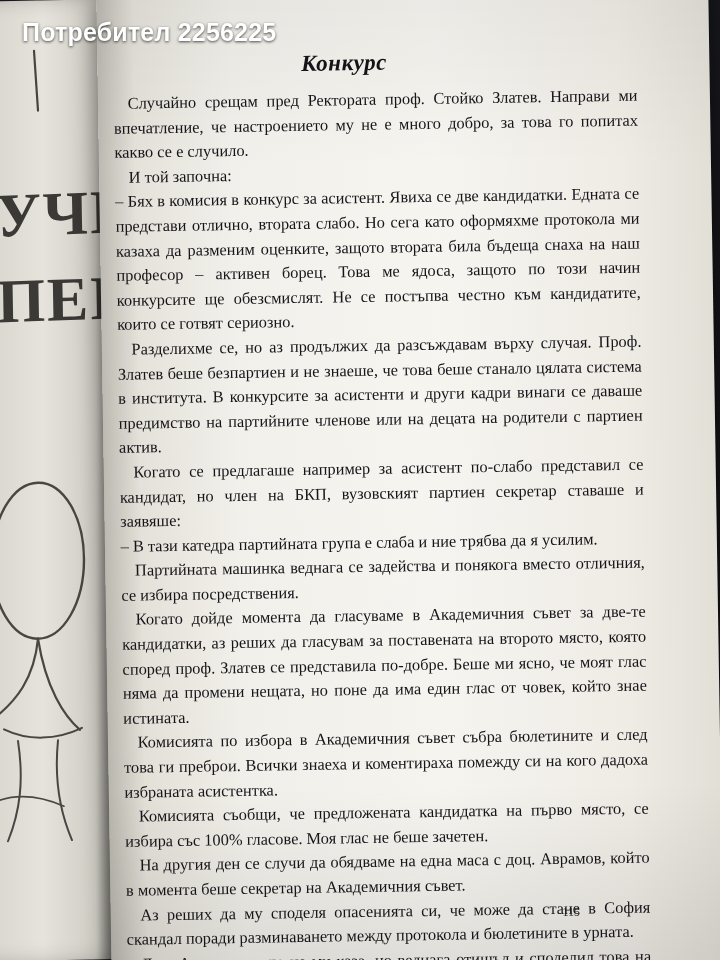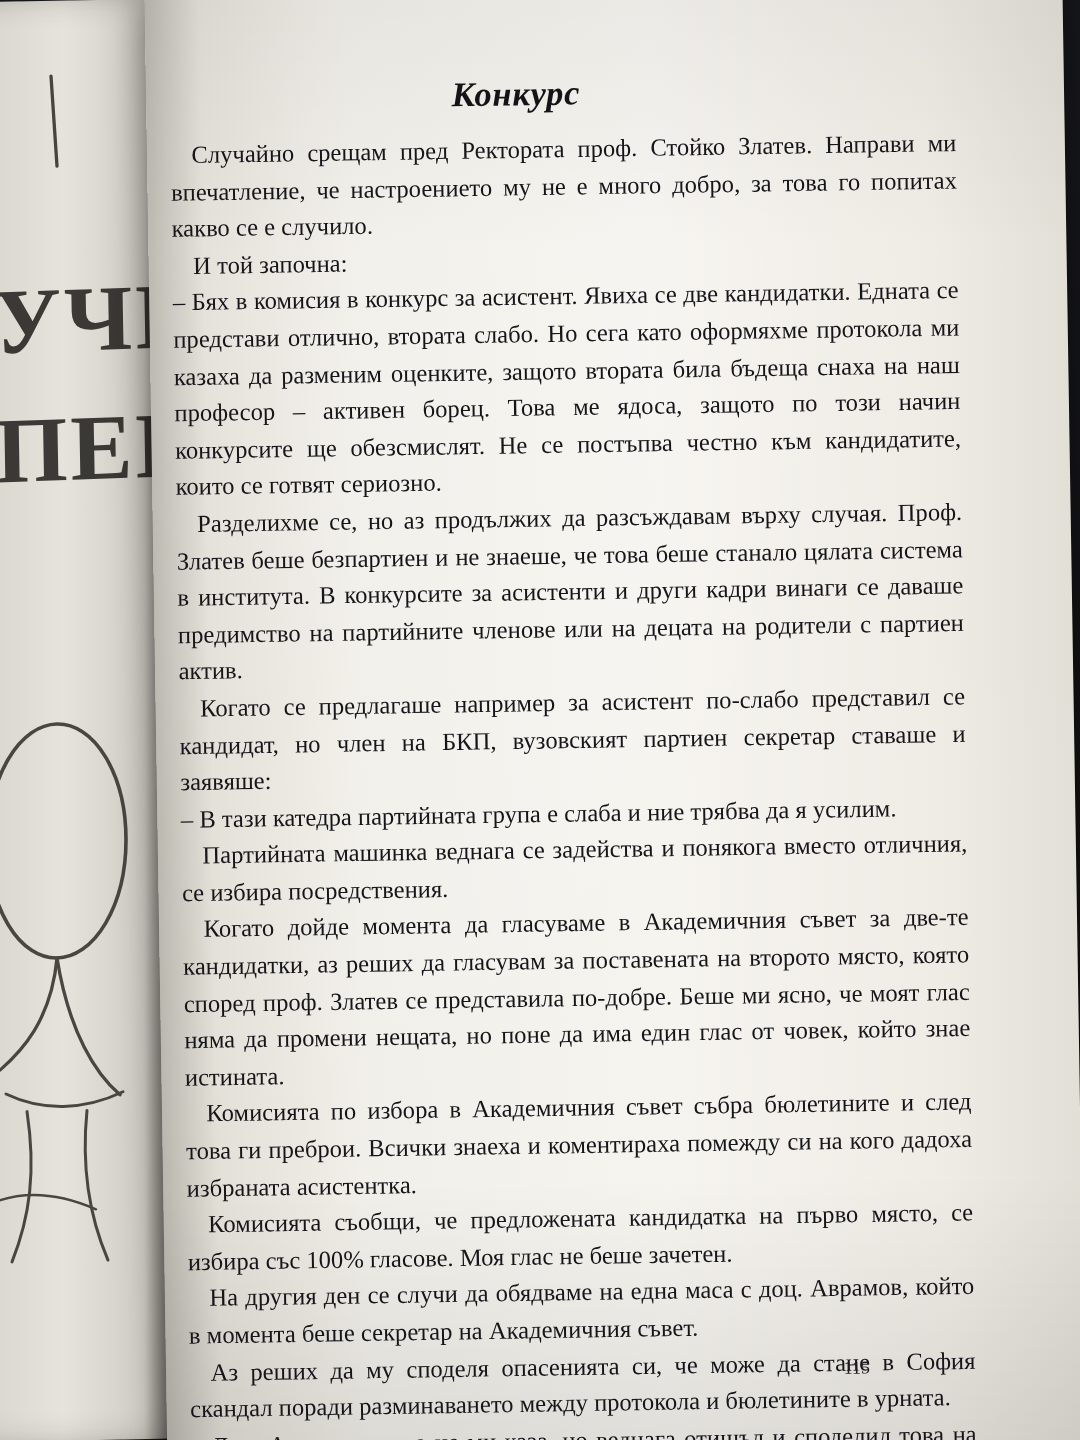--- a/index.html
+++ b/index.html
@@ -231,15 +231,16 @@
       <p>Комисията съобщи, че предложената кандидатка на първо място, се избира със 100% гласове. Моя глас не беше зачетен.</p>
       <p>На другия ден се случи да обядваме на една маса с доц. Аврамов, който в момента беше секретар на Академичния съвет.</p>
       <p>Аз реших да му споделя опасенията си, че може да стане в София скандал поради разминаването между протокола и бюлетините в урната.</p>
       <p>Доц. Аврамов нищо не ми каза, но веднага отишъл и споделил това на ректора проф. Коста Цонев. Дали е споменал, че аз съм гласувал против първата кандидатка, така и не разбрах.</p>
 
     </div>
 
     <div class="page-number">115</div>
   </div>
 
+  <div class="user-banner">Потребител 2256225</div>
 
 
 </div>
 
 </body></html>

